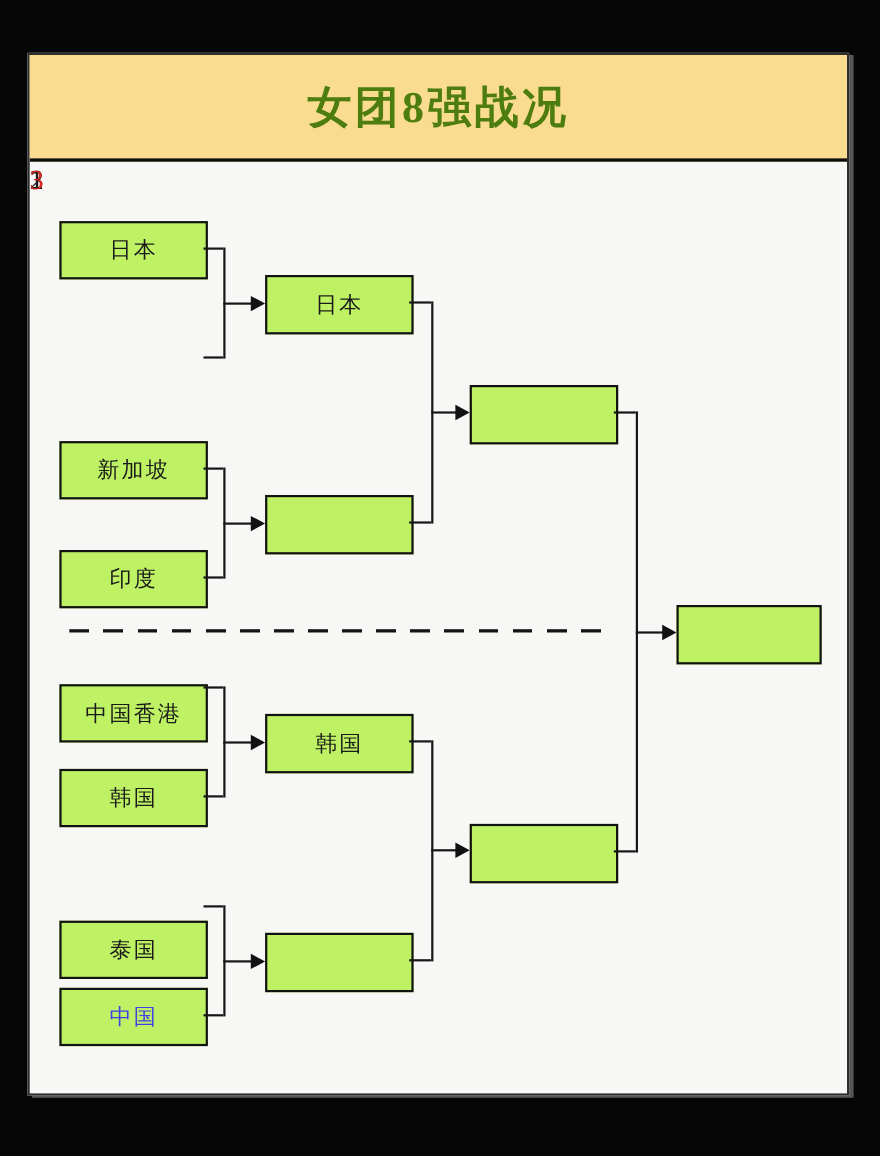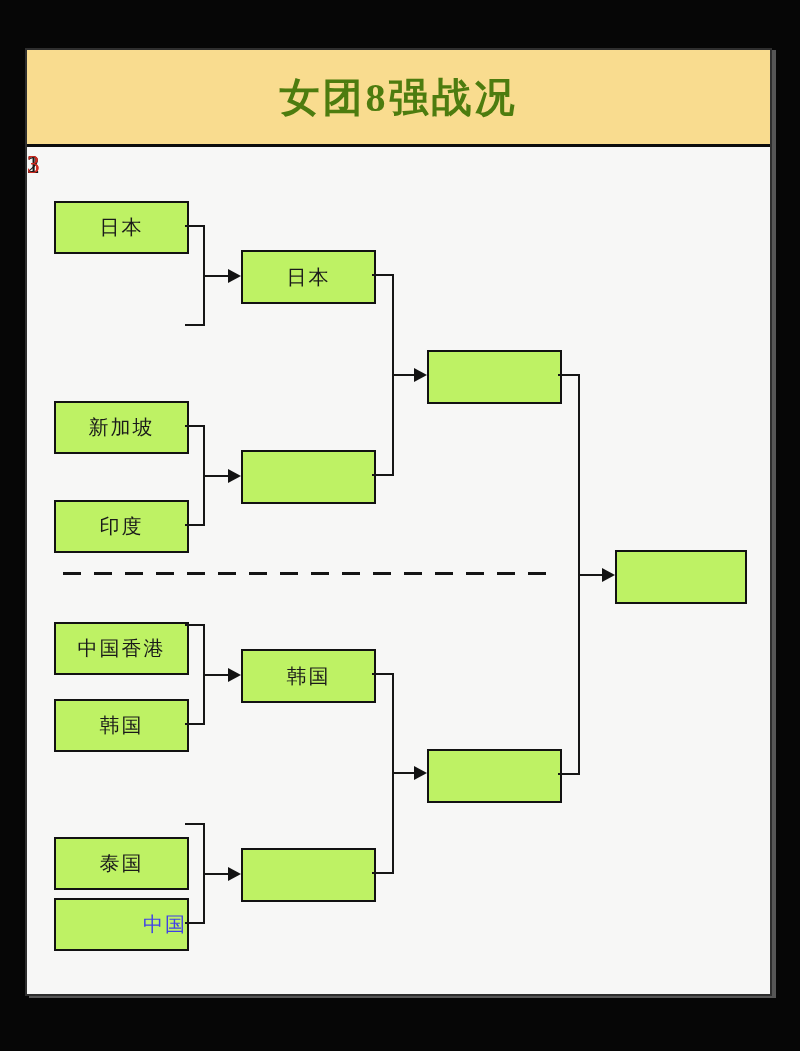--- a/index.html
+++ b/index.html
@@ -78,21 +78,21 @@
       <div class="ahead" style="left:201px;top:518px;"></div>
       <div class="score" style="color:#1a1a1a">1</div>
       <div class="score" style="color:#d22b21">3</div>
       <div class="box tall" style="left:214px;top:499px;">
           <span>韩国</span>
         </div>
 
       <div class="box" style="left:27px;top:649px;margin-top:38px;">
           <span>泰国</span>
         </div>
-      <div class="box" style="left:27px;top:748px;justify-content:flex-end;">
+      <div class="box" style="left:27px;top:748px;">
           <span style="color:#4040e8">中国</span>
         </div>
       <div class="hline" style="left:158px;top:673px;width:18px;"></div>
       <div class="hline" style="left:158px;top:772px;width:18px;"></div>
       <div class="vline" style="left:176px;top:673px;height:101px;"></div>
       <div class="hline" style="left:176px;top:723px;width:26px;"></div>
       <div class="ahead" style="left:201px;top:717px;"></div>
       <div class="box tall" style="left:214px;top:698px;">
           <span></span>
         </div>

